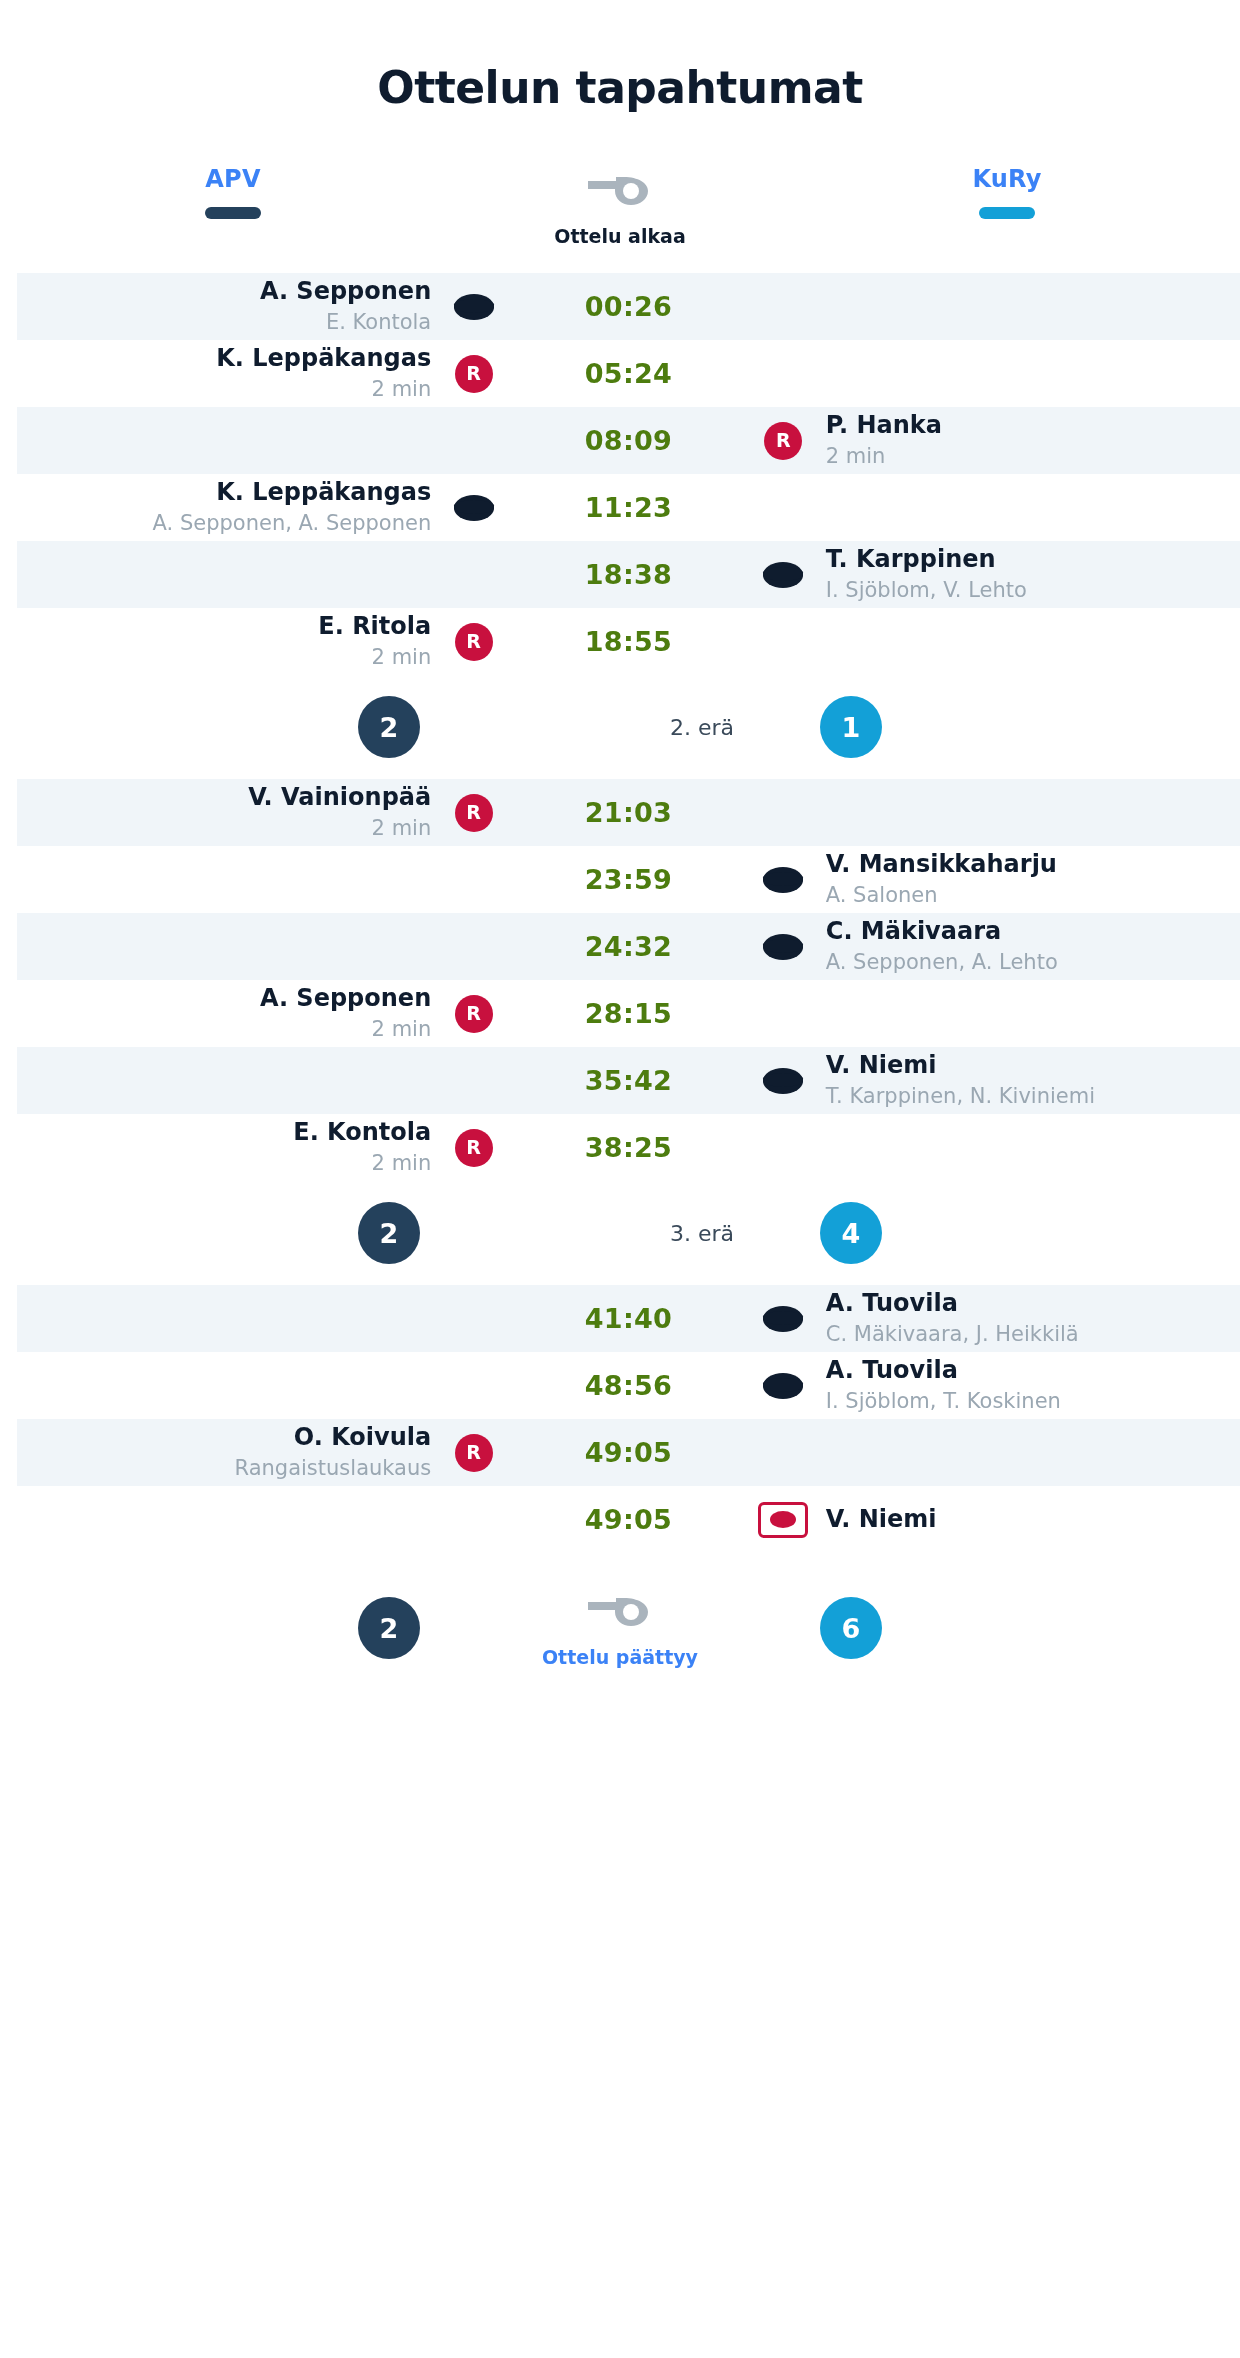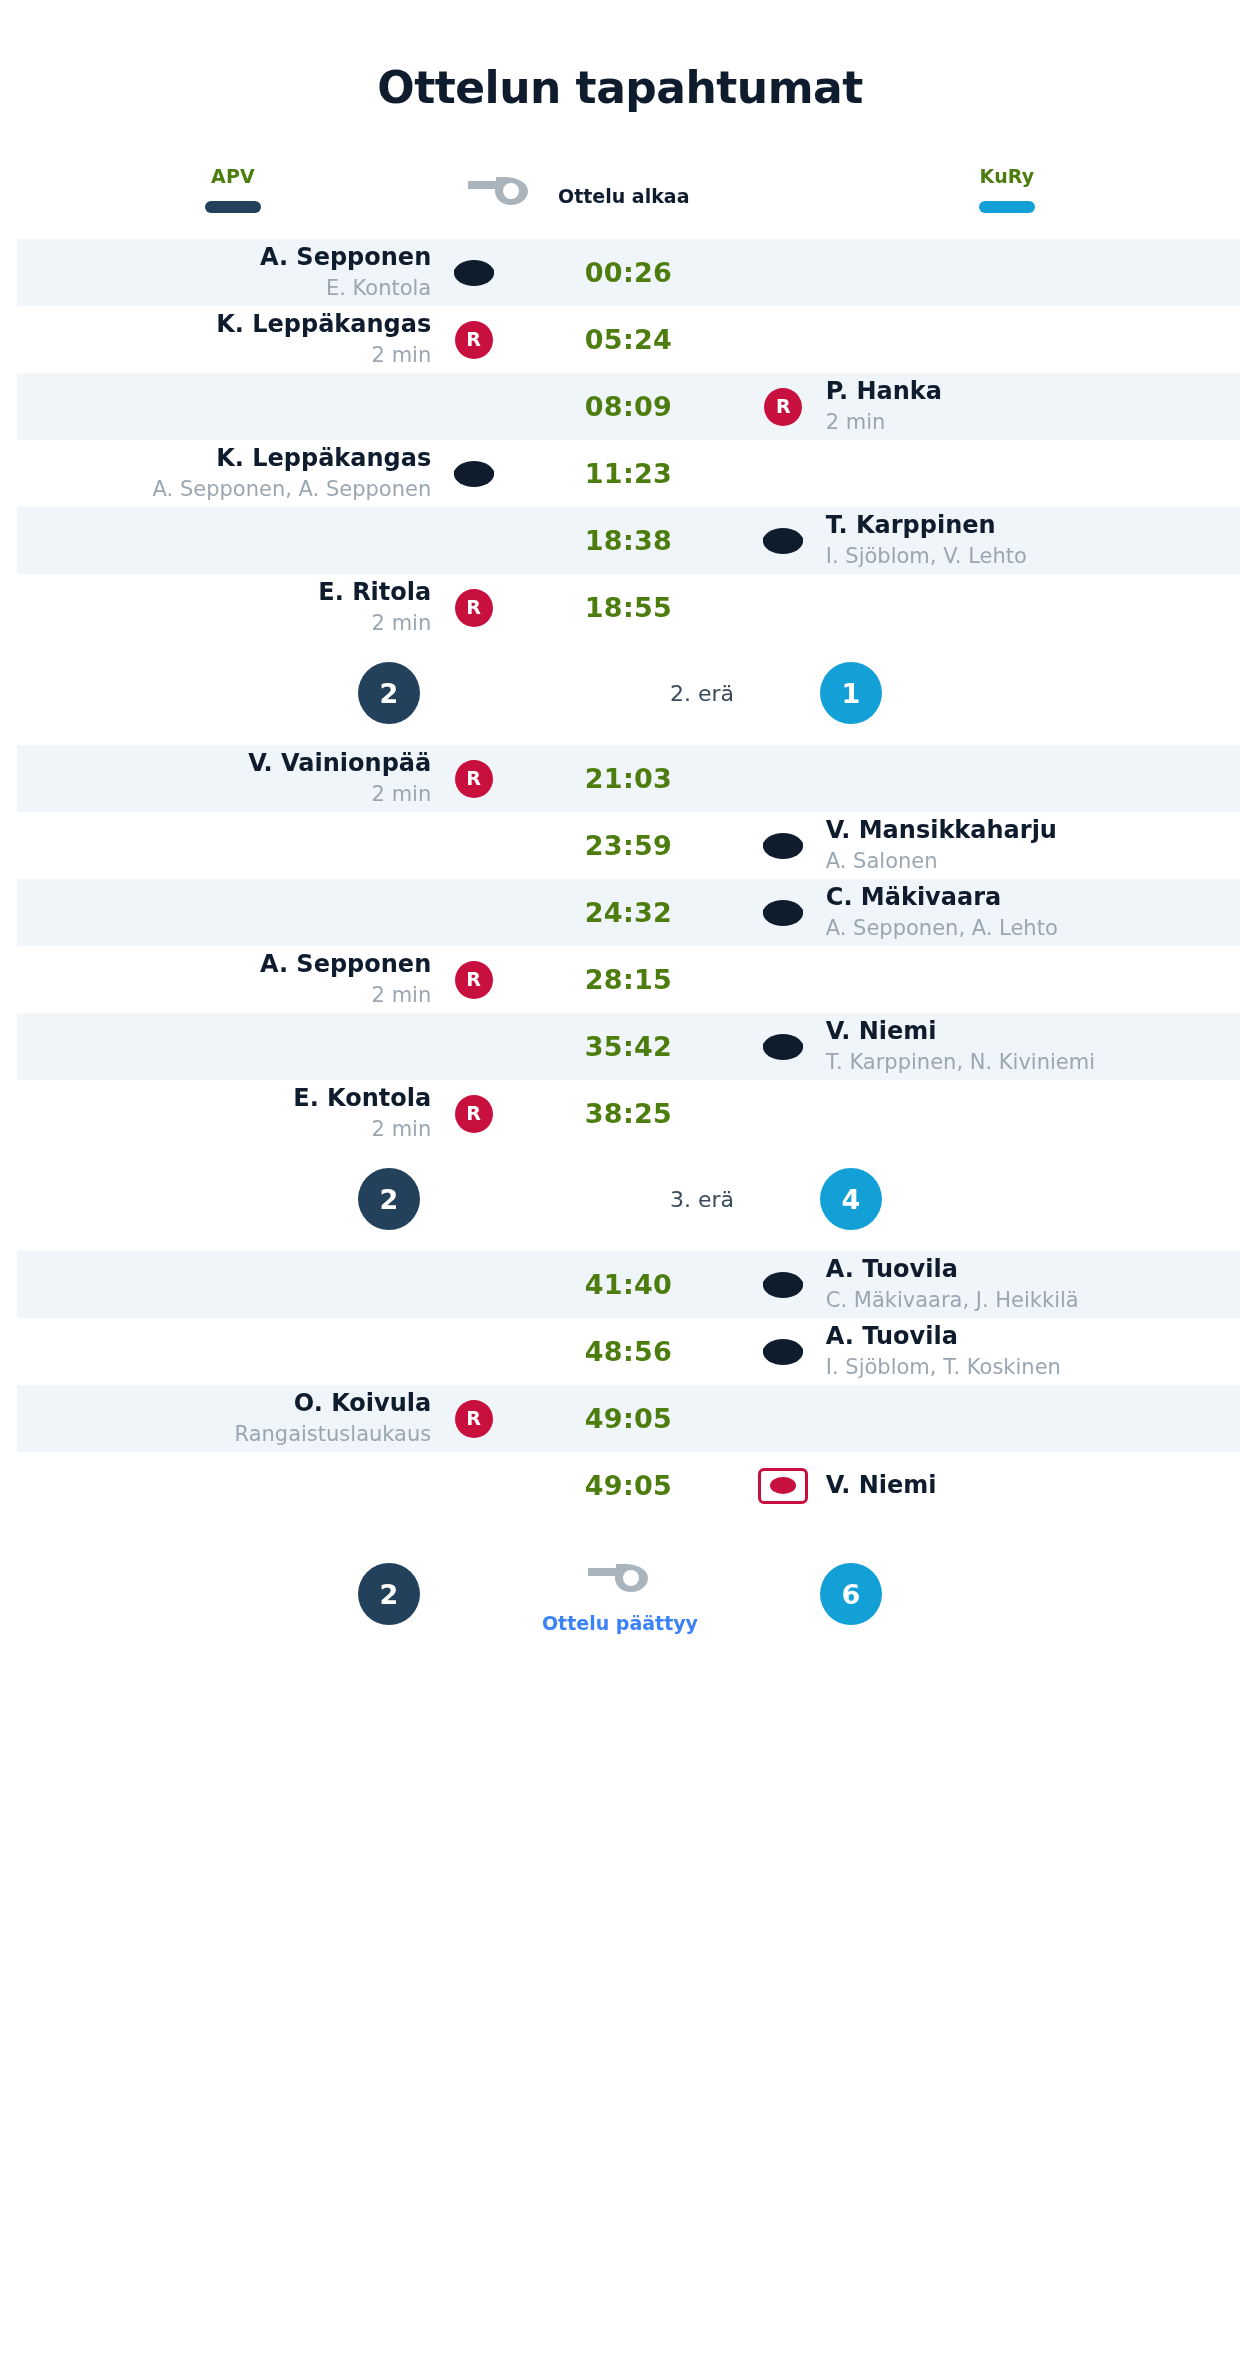--- a/index.html
+++ b/index.html
@@ -37,41 +37,40 @@
     padding: 0 0 26px 0;
   }
   .header-side {
     width: 466px;
     display: flex;
     flex-direction: column;
     align-items: center;
   }
   .header-side.left { align-items: center; }
   .team-name {
-    font-size: 19px;
+    font-size: 24px;
     font-weight: bold;
     letter-spacing: 0.2px;
-    color: #4d7c0f;
+    color: #3b82f6;
   }
   .team-bar {
     margin-top: 14px;
     width: 56px;
     height: 12px;
     border-radius: 6px;
   }
   .team-bar.home { background: #24415c; }
   .team-bar.away { background: #13a0d7; }
 
   .header-center {
     width: 308px;
     display: flex;
-    flex-direction: row;
+    flex-direction: column;
     align-items: center;
     padding-top: 2px;
-    gap: 24px;
   }
   .whistle {
     display: block;
   }
   .center-label {
     margin-top: 14px;
     font-size: 19px;
     font-weight: bold;
     color: #0f1c2e;
   }

